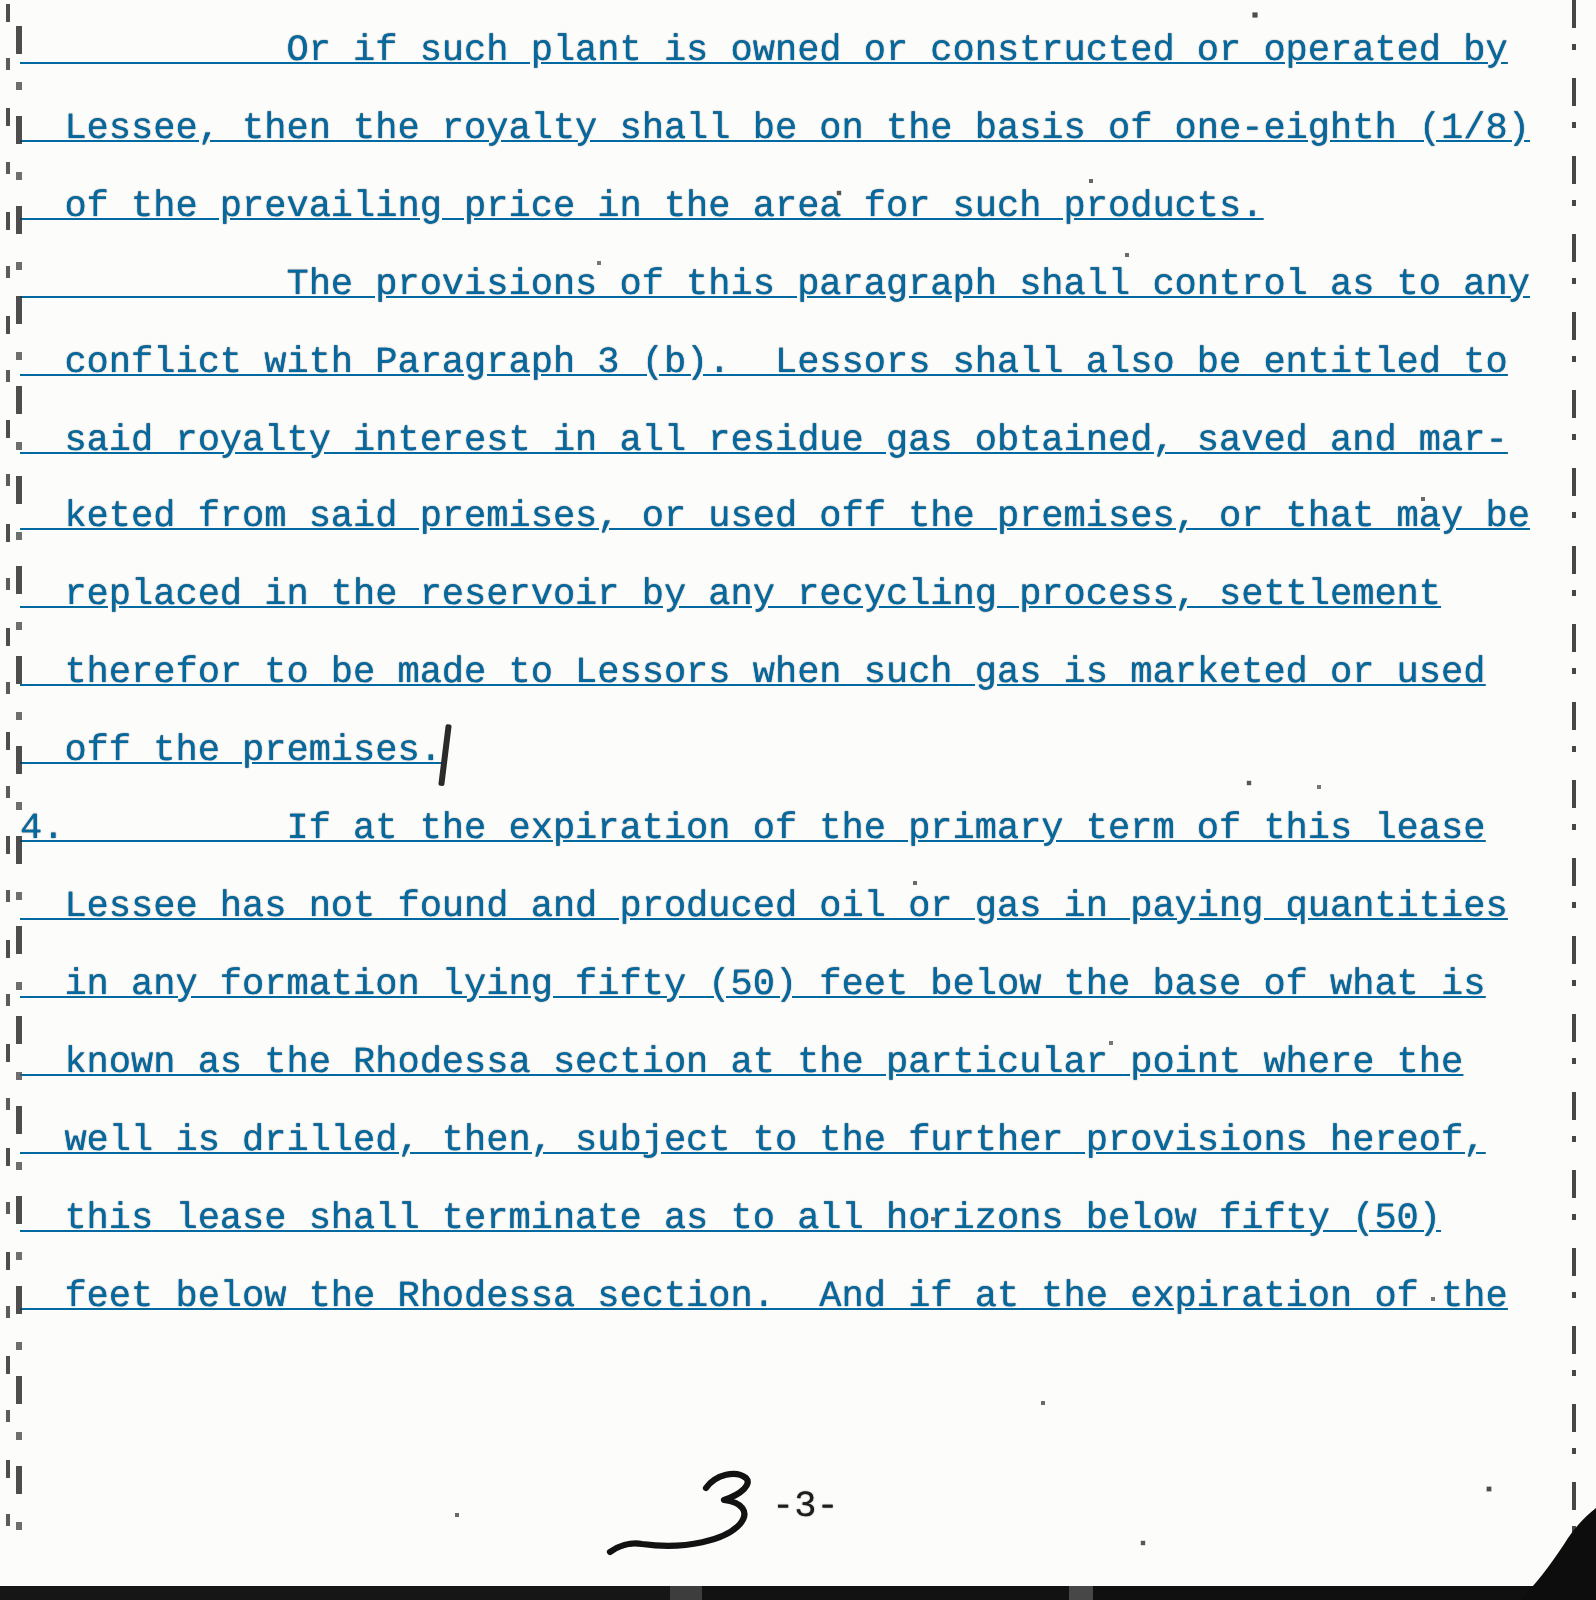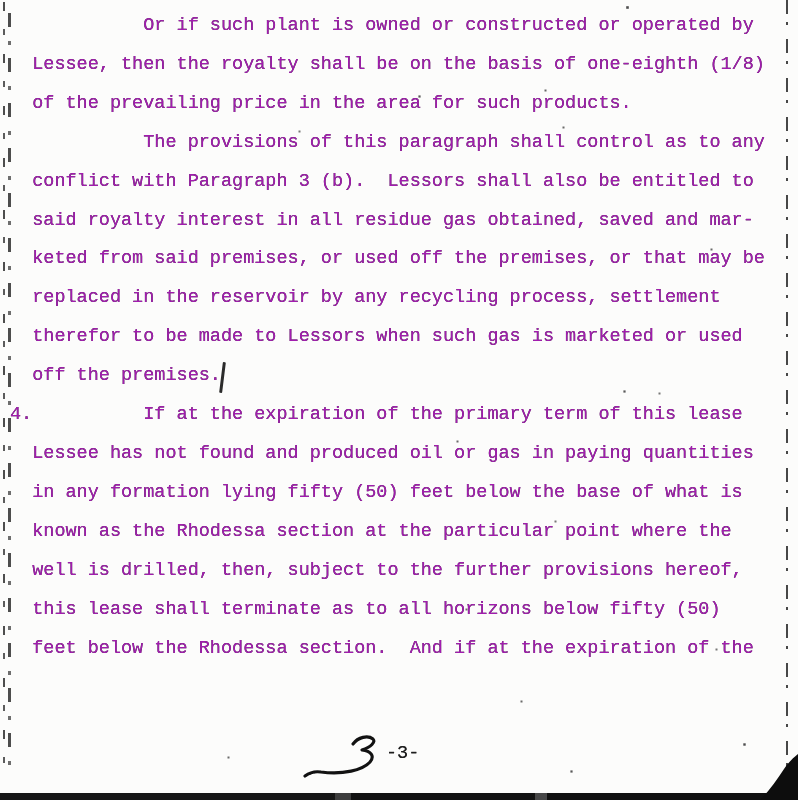--- a/index.html
+++ b/index.html
@@ -17,22 +17,23 @@
   }
   
   .typed-text {
     position: absolute;
     left: 10px; top: 7px;
     margin: 0;
     font-family: "Liberation Mono", monospace;
     font-size: 18.5px;
     line-height: 38.9px;
     white-space: pre;
-    color: #a21caf;
+    color: #0369a1;
     text-shadow: 0 0 0.6px rgba(25,25,25,0.9);
+    text-decoration: underline;
   }
   
   .pen-mark {
     position: absolute;
     left: 221px; top: 362px;
     width: 2.5px; height: 31px;
     background: #2b2b2b;
     border-radius: 1px;
     transform: rotate(7deg);
   }

